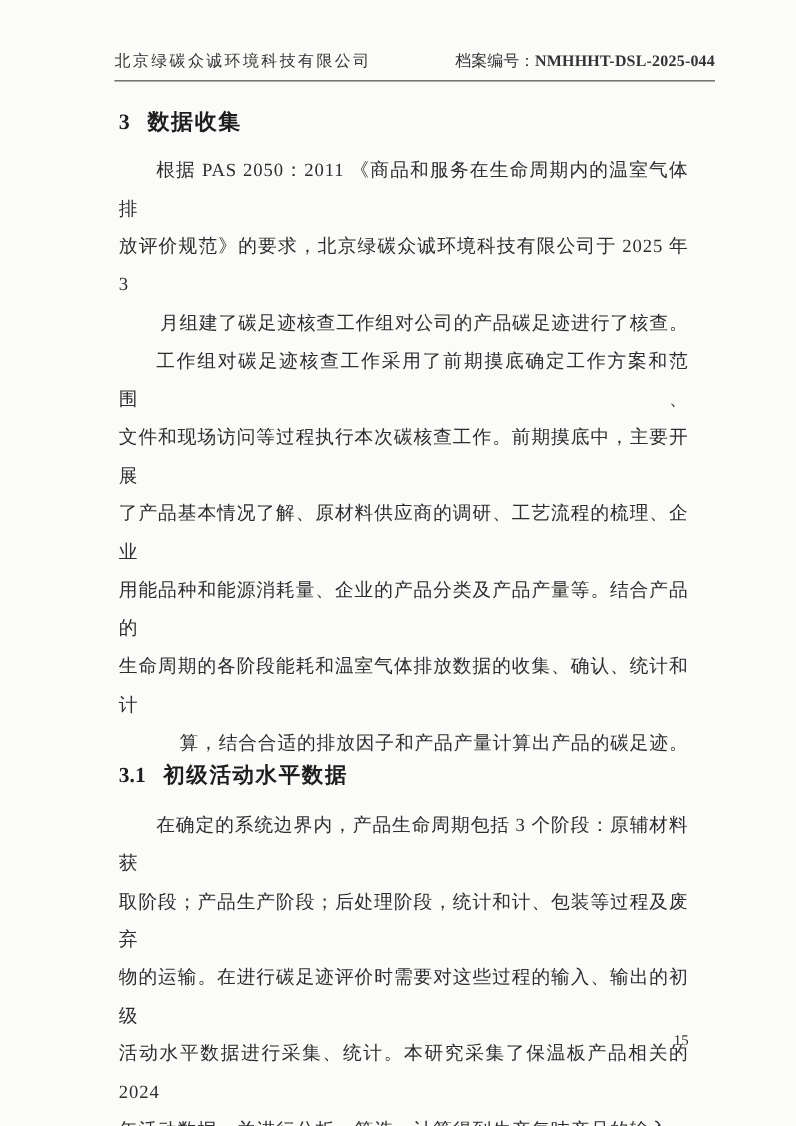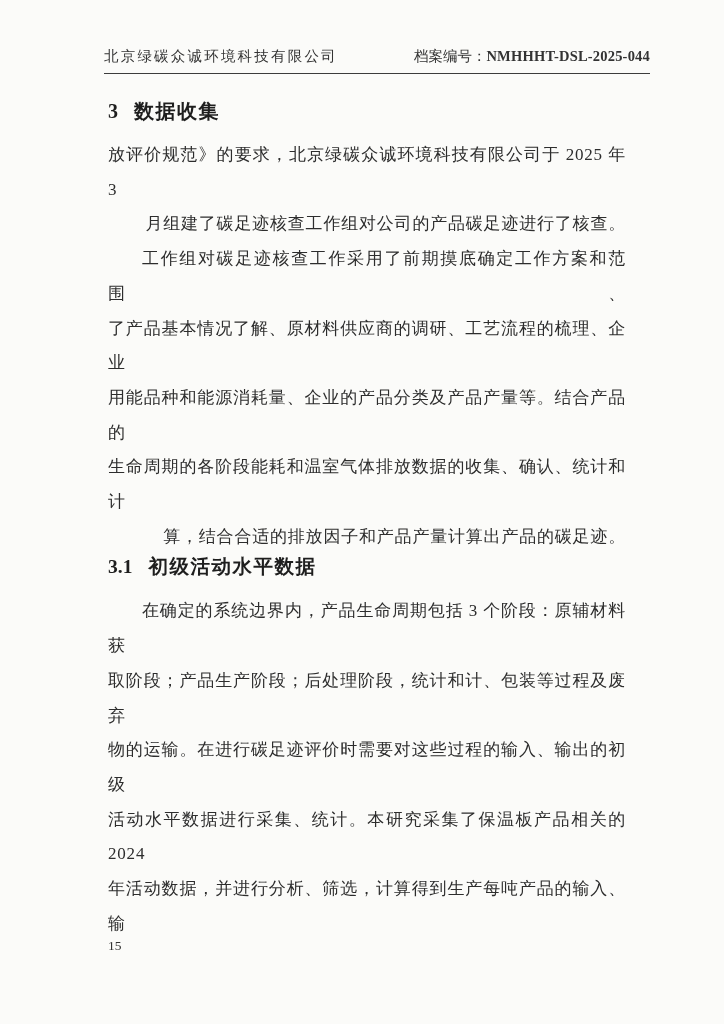--- a/index.html
+++ b/index.html
@@ -50,44 +50,46 @@
   .line:not(.last){
     white-space:normal;
     text-align:justify;
     text-align-last:justify;
     text-justify:inter-character;
   }
   .line.last{text-align:right;}
   
   .footer{
     position:absolute;left:108px;top:938px;width:518px;
-    text-align:left;
+    text-align:right;
     font-size:13.5px;color:#333;
   }
 </style>
 </head>
 <body>
 
 <div class="page">
 
   <div class="header">
     <span class="company">北京绿碳众诚环境科技有限公司</span>
     <span class="archive">
       <span>档案编号：</span><span class="code">NMHHHT-DSL-2025-044</span>
     </span>
   </div>
 
   <div class="content">
       <div class="heading h-top"><span class="h-num">3</span><span>数据收集</span></div>
       <div class="para">
+        <div class="line first">根据 PAS 2050：2011 《商品和服务在生命周期内的温室气体排</div>
         <div class="line">放评价规范》的要求，北京绿碳众诚环境科技有限公司于 2025 年 3</div>
         <div class="line last">月组建了碳足迹核查工作组对公司的产品碳足迹进行了核查。</div>
       </div>
       <div class="para">
         <div class="line first">工作组对碳足迹核查工作采用了前期摸底确定工作方案和范围、</div>
+        <div class="line">文件和现场访问等过程执行本次碳核查工作。前期摸底中，主要开展</div>
         <div class="line">了产品基本情况了解、原材料供应商的调研、工艺流程的梳理、企业</div>
         <div class="line">用能品种和能源消耗量、企业的产品分类及产品产量等。结合产品的</div>
         <div class="line">生命周期的各阶段能耗和温室气体排放数据的收集、确认、统计和计</div>
         <div class="line last">算，结合合适的排放因子和产品产量计算出产品的碳足迹。</div>
       </div>
       <div class="heading"><span class="h-num">3.1</span><span>初级活动水平数据</span></div>
       <div class="para">
         <div class="line first">在确定的系统边界内，产品生命周期包括 3 个阶段：原辅材料获</div>
         <div class="line">取阶段；产品生产阶段；后处理阶段，统计和计、包装等过程及废弃</div>
         <div class="line">物的运输。在进行碳足迹评价时需要对这些过程的输入、输出的初级</div>

